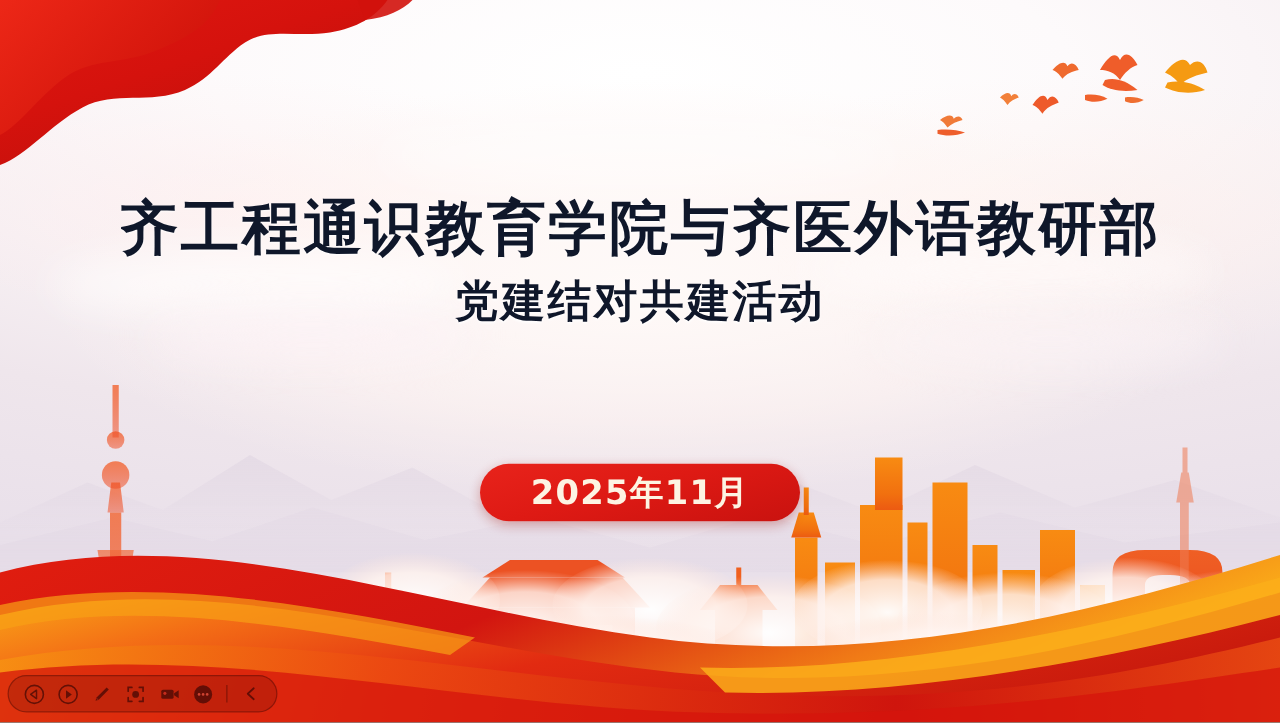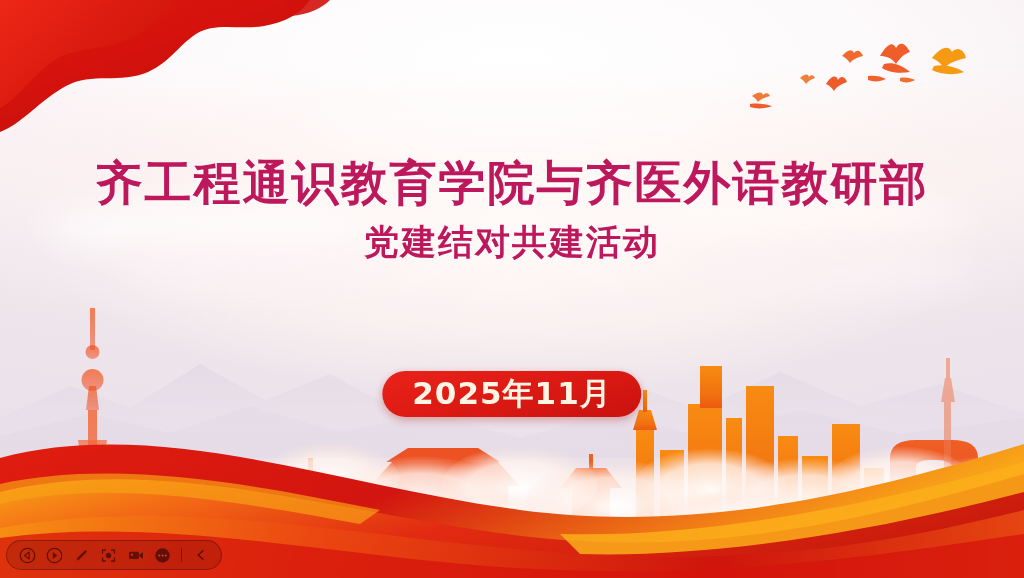--- a/index.html
+++ b/index.html
@@ -109,23 +109,23 @@
     z-index: 6;
   }
   .title-wrap {
     position: absolute;
     top: 150px;
     left: 0;
     width: 100%;
     text-align: center;
   }
   .title-line {
-    font-family: Liberation Sans, sans-serif;
+    font-family: Liberation Serif, serif;
     font-weight: 700;
-    color: #be185d;
+    color: #0f172a;
     letter-spacing: 2px;
     line-height: 1.42;
     text-shadow: 0 1px 2px rgba(255,255,255,0.85);
   }
   .title-line-1 { font-size: 47px; }
   .title-line-2 { font-size: 35px; }
 
   .date-badge {
     position: absolute;
     top: 371px;
@@ -137,21 +137,21 @@
     box-sizing: border-box;
     display: flex;
     align-items: center;
     justify-content: center;
     border-radius: 24px;
     background: linear-gradient(165deg, #e8231b 0%, #de1a14 45%, #c9120f 100%);
     box-shadow: 0 3px 9px rgba(160,20,12,0.33);
   }
   .date-badge-text {
     font-family: "DejaVu Sans", "Liberation Sans", sans-serif;
-    font-size: 31px;
+    font-size: 27px;
     font-weight: 700;
     color: #fdf4e3;
     letter-spacing: 1px;
     white-space: nowrap;
   }
 
   
   .toolbar {
     position: absolute;
     left: 6px;

